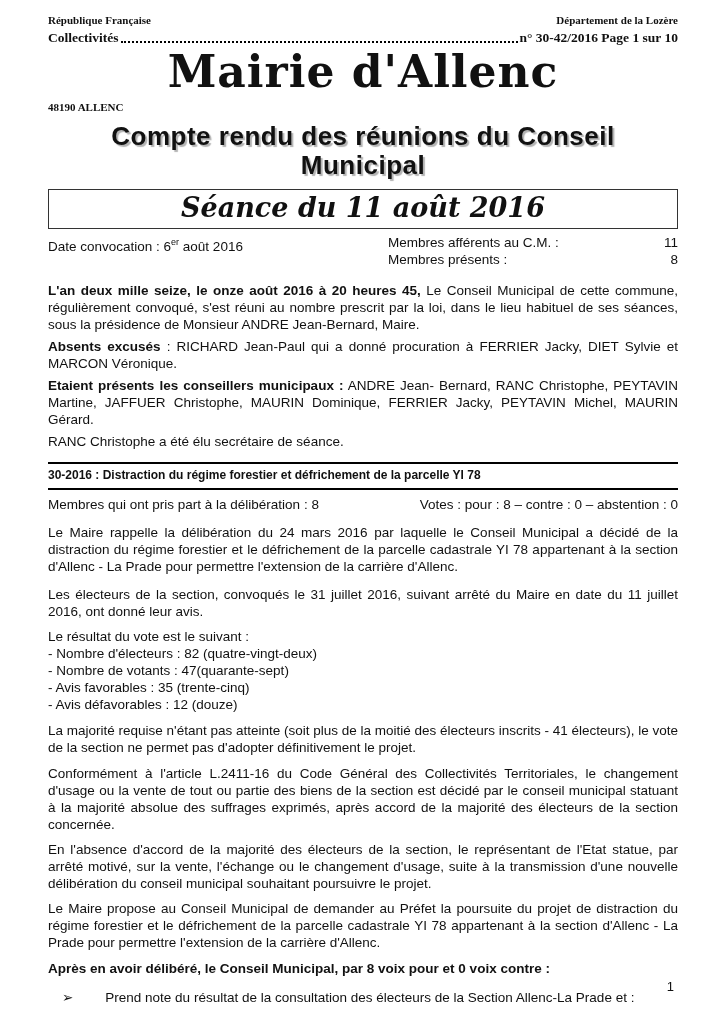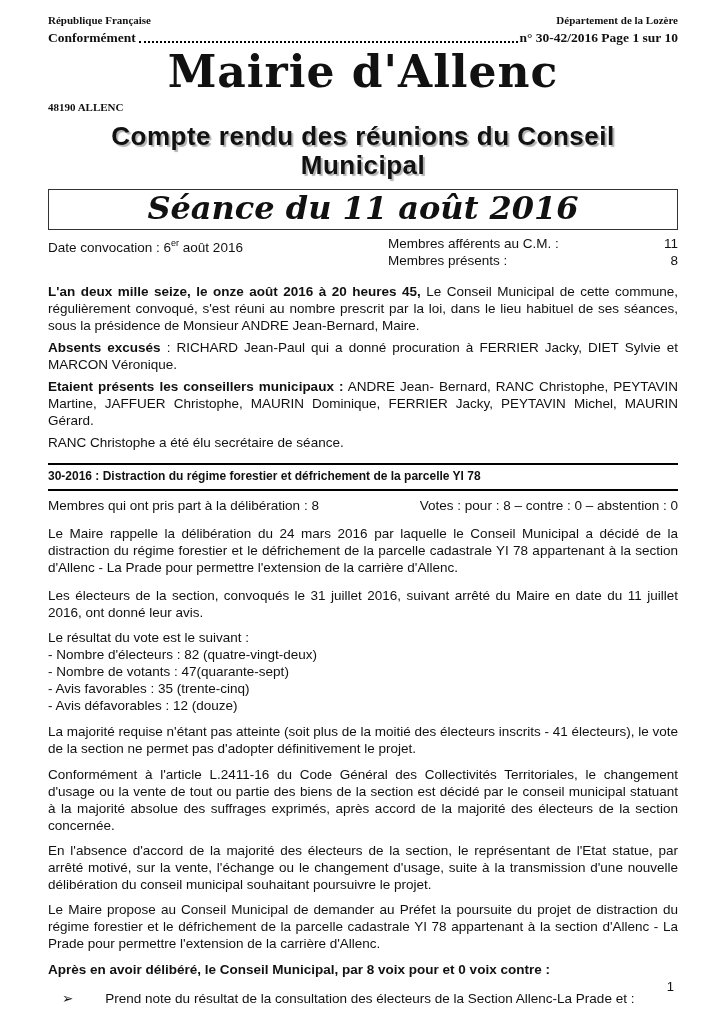--- a/index.html
+++ b/index.html
@@ -45,21 +45,21 @@
     text-shadow:2px 2px 1px #b3b3b3;
   }
   .seance-box{
     margin-top:9px;
     border:1px solid #333;
     text-align:center;
     padding:4px 0 6px;
   }
   .seance-box span{
     font-family:"DejaVu Serif",serif;
-    font-style:italic;font-weight:bold;font-size:32px;line-height:28px;
+    font-style:italic;font-weight:bold;font-size:27px;line-height:28px;
   }
   .meta{
     display:flex;justify-content:space-between;
     font-size:13.5px;line-height:17px;
     margin-top:5px;margin-bottom:14px;
   }
   .meta-right{width:290px;}
   .meta-right .mrow{display:flex;justify-content:space-between;}
   sup{font-size:9px;}
   p.para{
@@ -94,21 +94,21 @@
 <body>
 
 <div class="page">
 
   <div class="h-row1">
     <span>République Française</span>
     <span>Département de la Lozère</span>
   </div>
 
   <div class="h-row2">
-    <span>Conformément</span>
+    <span>Collectivités</span>
     <span class="dots"></span>
     <span>n° 30-42/2016 Page 1 sur 10</span>
   </div>
 
   <div class="mairie">Mairie d'Allenc</div>
 
   <div class="postal">48190 ALLENC</div>
 
   <div class="main-title">Compte rendu des réunions du Conseil Municipal</div>
 

